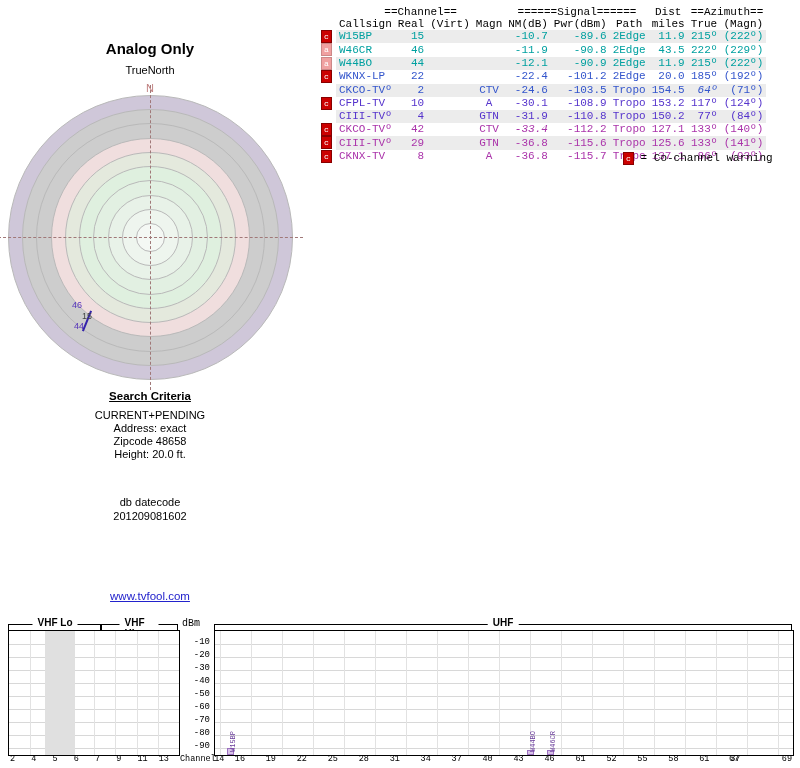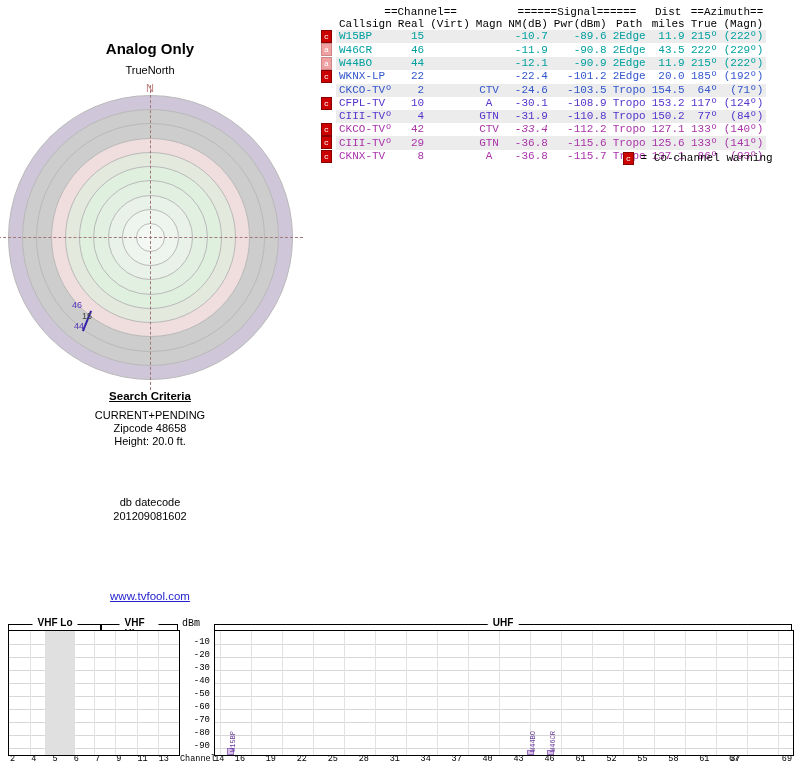--- a/index.html
+++ b/index.html
@@ -108,20 +108,21 @@
     <div class="axis" id="axis-v"></div>
     <div class="pline"></div>
     <div class="pmark" id="pm46">46</div>
     <div class="pmark" id="pm15">15</div>
     <div class="pmark" id="pm44">44</div>
   </div>
 
   <div id="search-box">
     <div id="search-title">Search Criteria</div>
     <div class="l">CURRENT+PENDING</div>
+    <div class="l">Address: exact</div>
     <div class="l">Zipcode 48658</div>
     <div class="l">Height: 20.0 ft.</div>
   </div>
 
   <div id="db-box">
     <div>db datecode</div>
     <div>201209081602</div>
   </div>
 
   <div id="tvfool-link">
@@ -209,21 +210,21 @@
         <tr class="r-even">
           <td class="warncell"></td>
           <td class="c-call" style="color: rgb(51, 85, 204);">CKCO-TVº</td>
           <td class="num" style="color: rgb(51, 85, 204);">2</td>
           <td class="ctr" style="color: rgb(51, 85, 204);"></td>
           <td class="ctr" style="color: rgb(51, 85, 204);">CTV</td>
           <td class="num" style="color: rgb(51, 85, 204);">-24.6</td>
           <td class="num" style="color: rgb(51, 85, 204);">-103.5</td>
           <td class="ctr" style="color: rgb(51, 85, 204);">Tropo</td>
           <td class="num" style="color: rgb(51, 85, 204);">154.5</td>
-          <td class="num" style="color: rgb(51, 85, 204);">64º</td>
+          <td class="num" style="color: rgb(51, 85, 204); font-style: italic;">64º</td>
           <td class="num" style="color: rgb(51, 85, 204);">(71º)</td>
         </tr>
         <tr class="r-odd">
           <td class="warncell"><span class="warnc">c</span></td>
           <td class="c-call" style="color: rgb(85, 51, 204);">CFPL-TV</td>
           <td class="num" style="color: rgb(85, 51, 204);">10</td>
           <td class="ctr" style="color: rgb(85, 51, 204);"></td>
           <td class="ctr" style="color: rgb(85, 51, 204);">A</td>
           <td class="num" style="color: rgb(85, 51, 204);">-30.1</td>
           <td class="num" style="color: rgb(85, 51, 204);">-108.9</td>

